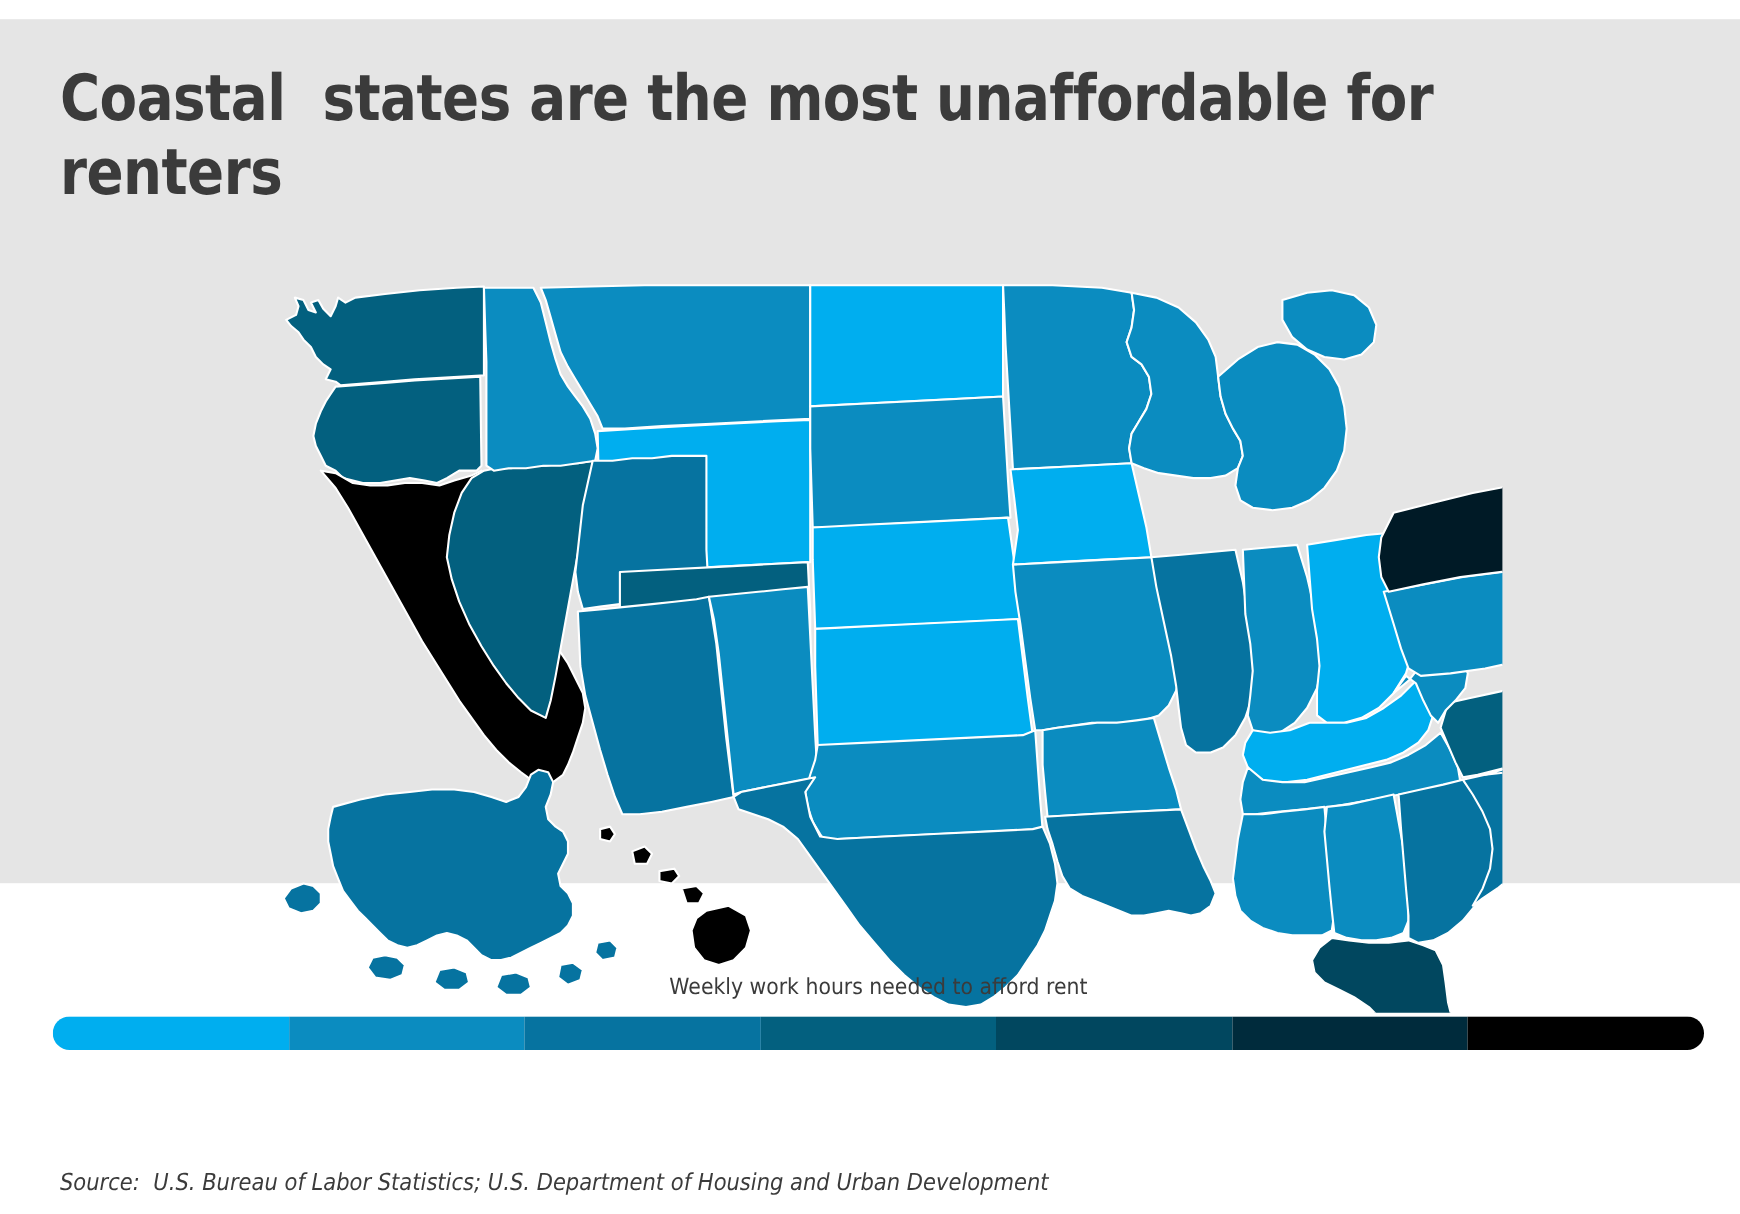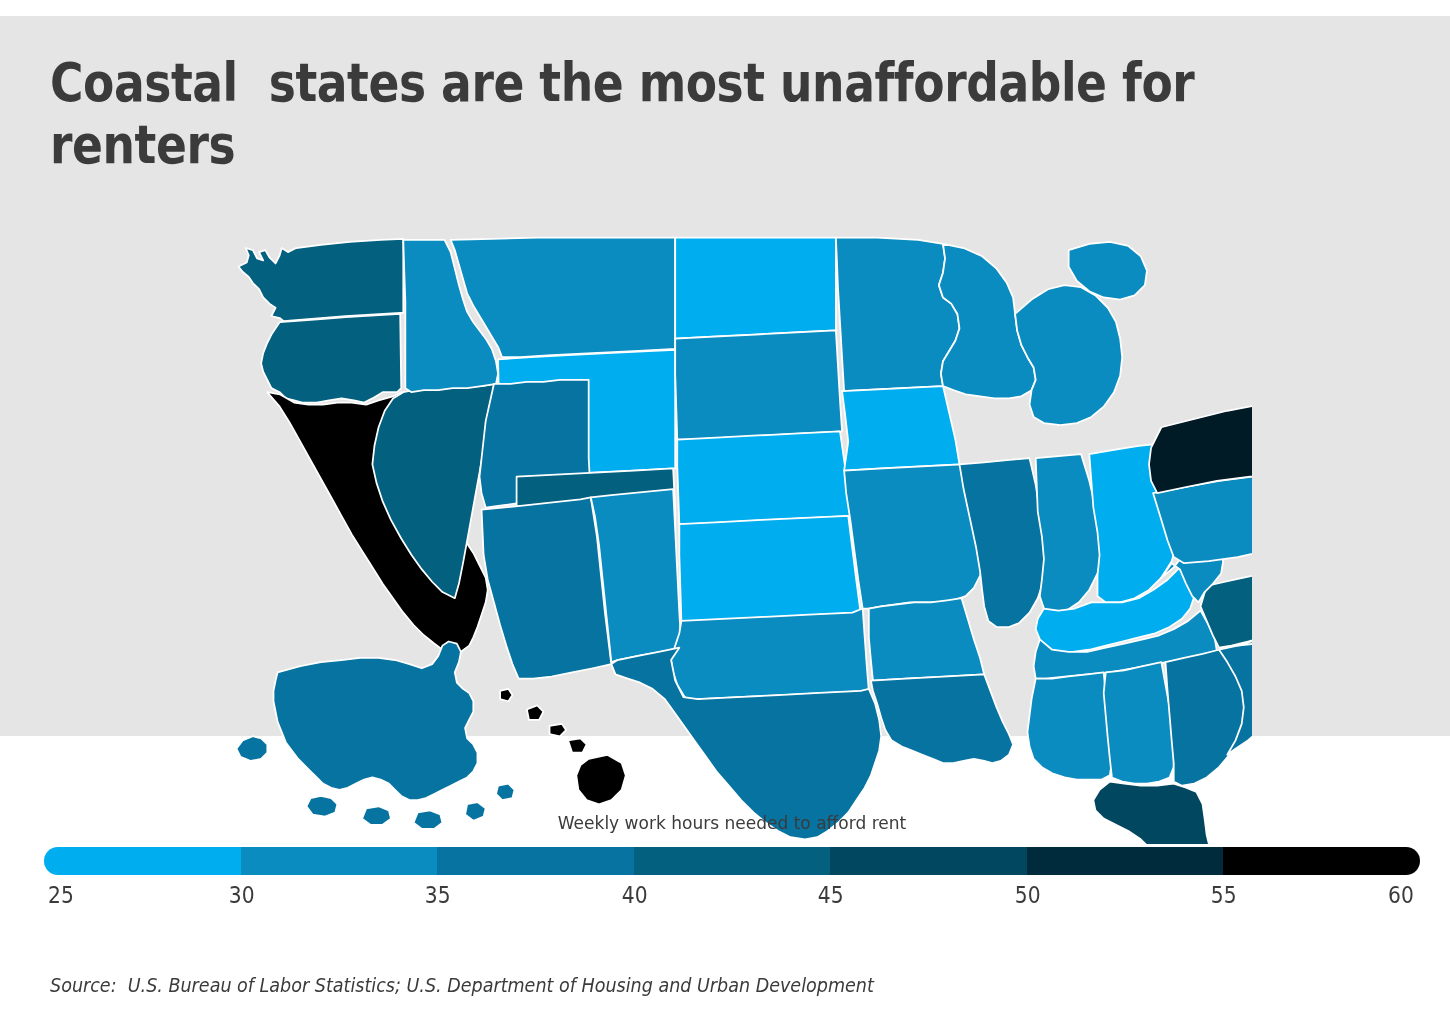--- a/index.html
+++ b/index.html
@@ -280,27 +280,17 @@
     <div id="legend-title">Weekly work hours needed to afford rent</div>
     <div id="legend-bar">
         <div style="background: rgb(0, 174, 239);"></div>
         <div style="background: rgb(11, 140, 192);"></div>
         <div style="background: rgb(6, 115, 160);"></div>
         <div style="background: rgb(3, 96, 127);"></div>
         <div style="background: rgb(1, 71, 95);"></div>
         <div style="background: rgb(0, 43, 60);"></div>
         <div style="background: rgb(0, 0, 0);"></div>
       </div>
-    <div id="legend-ticks">
-        <div class="tick-label" style="left: 4px; transform-origin: left top;">25</div>
-        <div class="tick-label" style="left: 182.571px; transform-origin: center top;">30</div>
-        <div class="tick-label" style="left: 379.143px; transform-origin: center top;">35</div>
-        <div class="tick-label" style="left: 575.714px; transform-origin: center top;">40</div>
-        <div class="tick-label" style="left: 772.286px; transform-origin: center top;">45</div>
-        <div class="tick-label" style="left: 968.857px; transform-origin: center top;">50</div>
-        <div class="tick-label" style="left: 1165.43px; transform-origin: center top;">55</div>
-        <div class="tick-label" style="left: 1344px; transform-origin: left top;">60</div>
-      </div>
   </div>
 
   <div id="source">Source:  U.S. Bureau of Labor Statistics; U.S. Department of Housing and Urban Development</div>
 
 </div>
 
 </body></html>

